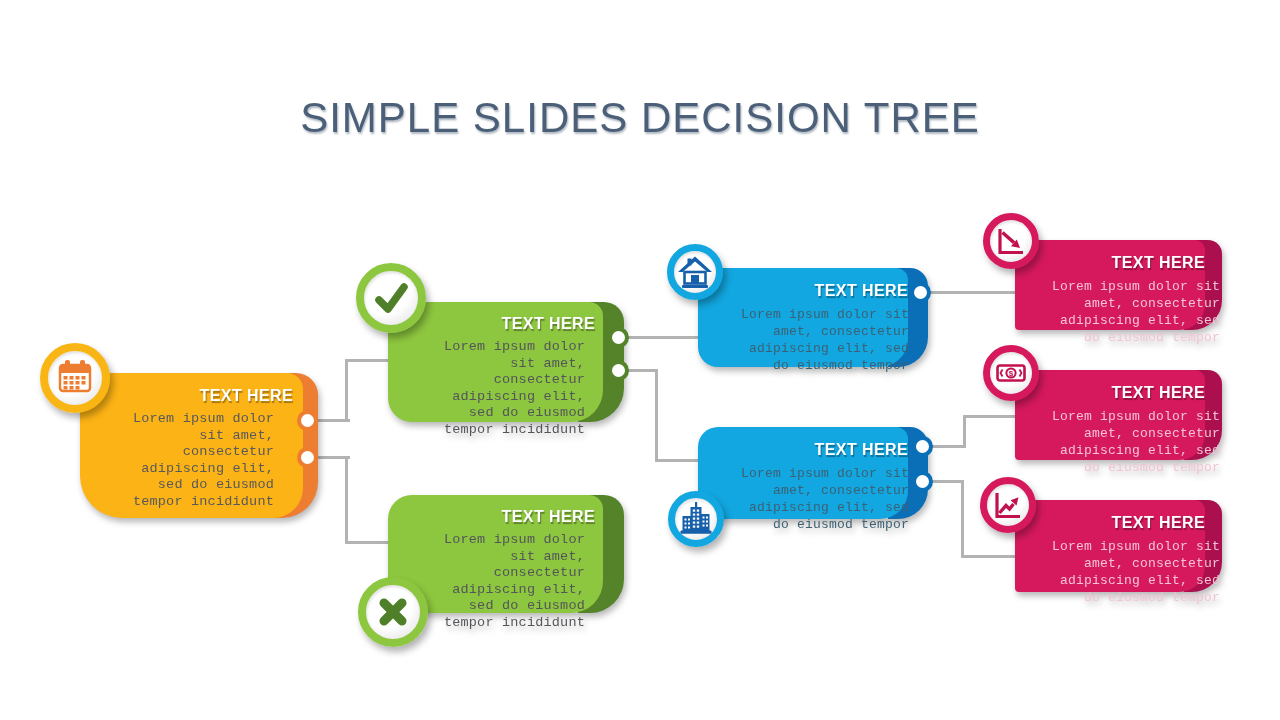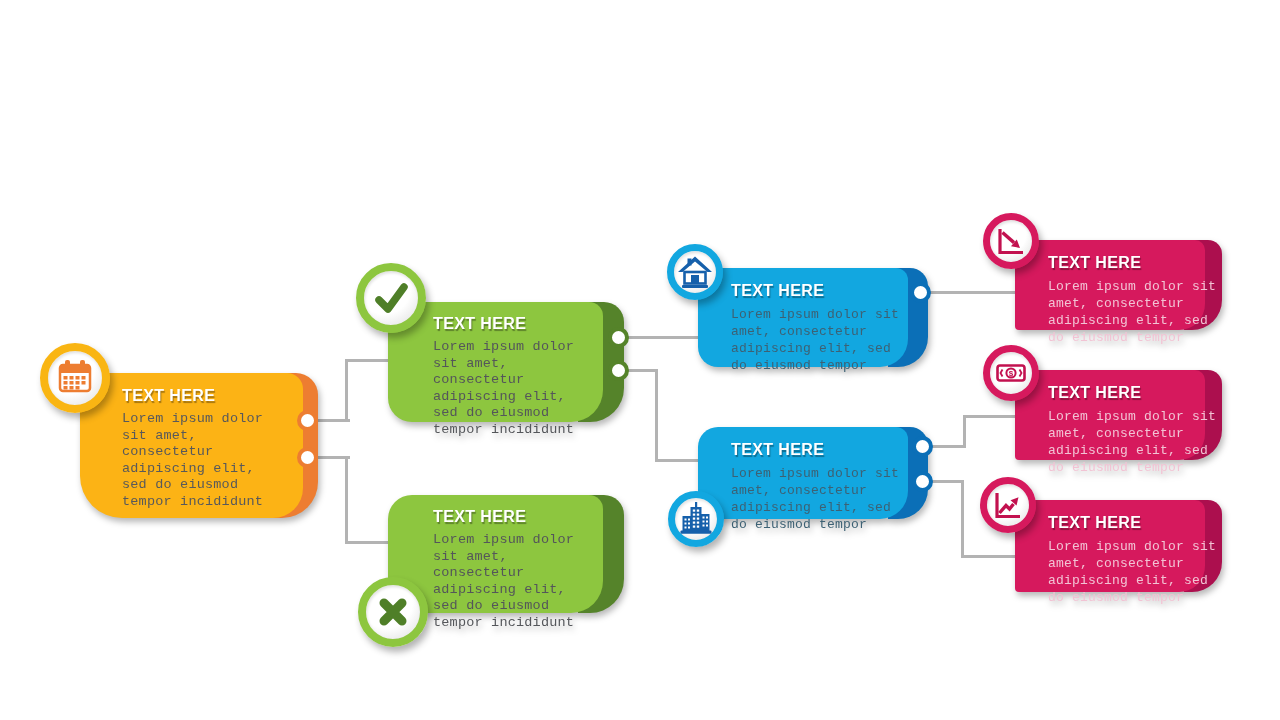--- a/index.html
+++ b/index.html
@@ -13,21 +13,21 @@
     position:absolute; top:94px; left:0; width:100%;
     text-align:center; font-size:42px; font-weight:400;
     color:#4b5f78; letter-spacing:1px;
     text-shadow:1px 2px 2px rgba(60,80,105,.40);
   }
 
   
   .seg { position:absolute; background:#b3b3b3; z-index:1; }
 
   
-  .node { position:absolute; z-index:2; filter:drop-shadow(2px 4px 3px rgba(0,0,0,.28)); }
+  .node { position:absolute; z-index:2; filter:drop-shadow(2px 4px 3px rgba(0,0,0,.28));text-align:right; }
   .node .band { position:absolute; top:0; bottom:0; right:0; }
   .node .body { position:absolute; top:0; bottom:0; left:0; box-sizing:border-box; }
   .heading {
     font-weight:bold; font-size:16px; color:#ffffff; letter-spacing:.4px;
     text-shadow:1px 1.5px 1px rgba(0,0,0,.35); margin:0 0 6px 0;
   }
   .copy { font-size:13.5px; line-height:16.5px; letter-spacing:.2px;font-family:Liberation Mono, monospace; }
 
   .node.orange .band { width:48px; background:#ed7d31; border-radius:0 22px 36px 0; }
   .node.orange .body { width:223px; background:#fcb315; border-radius:22px 16px 30px 42px; padding:14px 10px 0 42px; }
@@ -67,20 +67,21 @@
   }
   .dot-orange { border-color:#ed7d31; }
   .dot-green  { border-color:#55832a; }
   .dot-blue   { border-color:#0b6fb7; }
 </style>
 </head>
 <body>
 
 <div class="stage">
 
+  <div class="title">SIMPLE SLIDES DECISION TREE</div>
 
   <div class="seg" style="left:306px;top:419px;width:44px;height:3px;"></div>
   <div class="seg" style="left:345px;top:359px;width:3px;height:63px;"></div>
   <div class="seg" style="left:346px;top:359px;width:44px;height:3px;"></div>
   <div class="seg" style="left:306px;top:456px;width:44px;height:3px;"></div>
   <div class="seg" style="left:345px;top:456px;width:3px;height:88px;"></div>
   <div class="seg" style="left:346px;top:541px;width:44px;height:3px;"></div>
   <div class="seg" style="left:619px;top:336px;width:81px;height:3px;"></div>
   <div class="seg" style="left:619px;top:369px;width:39px;height:3px;"></div>
   <div class="seg" style="left:655px;top:369px;width:3px;height:93px;"></div>

